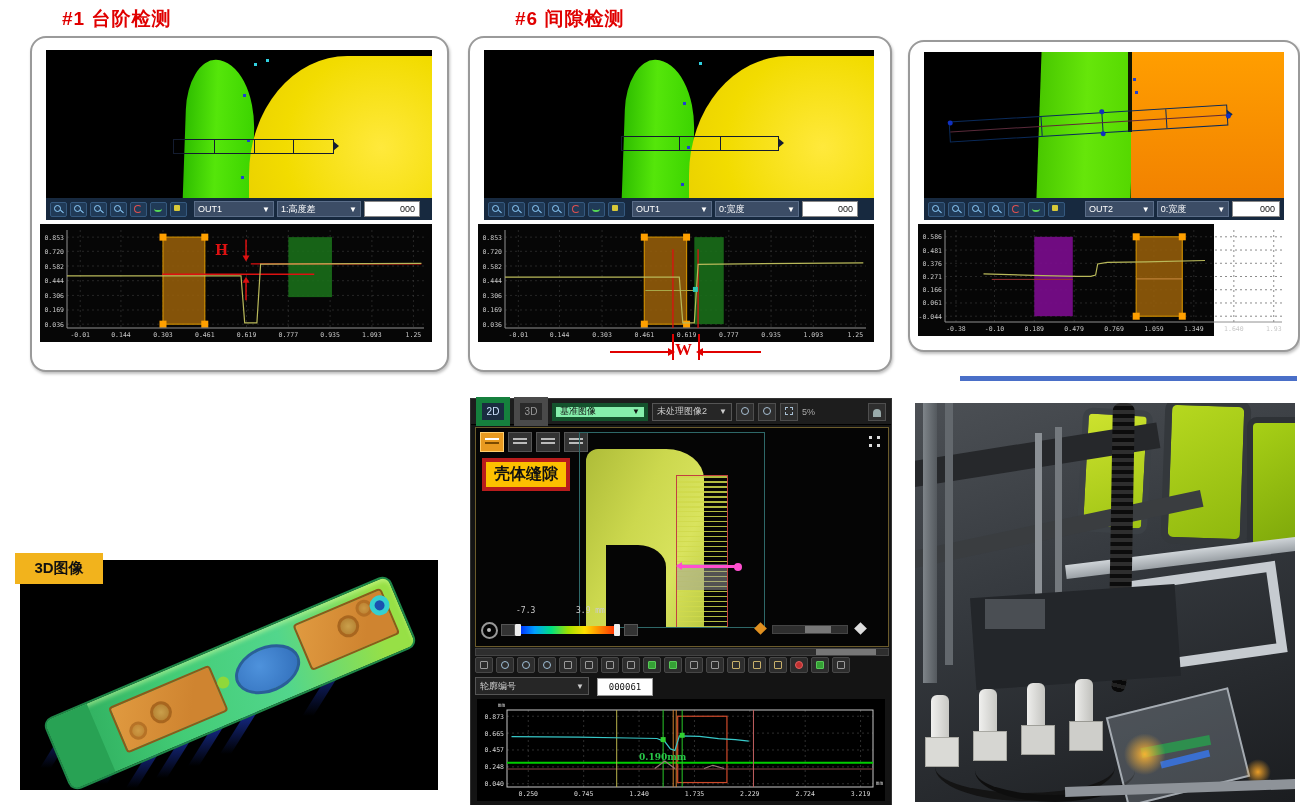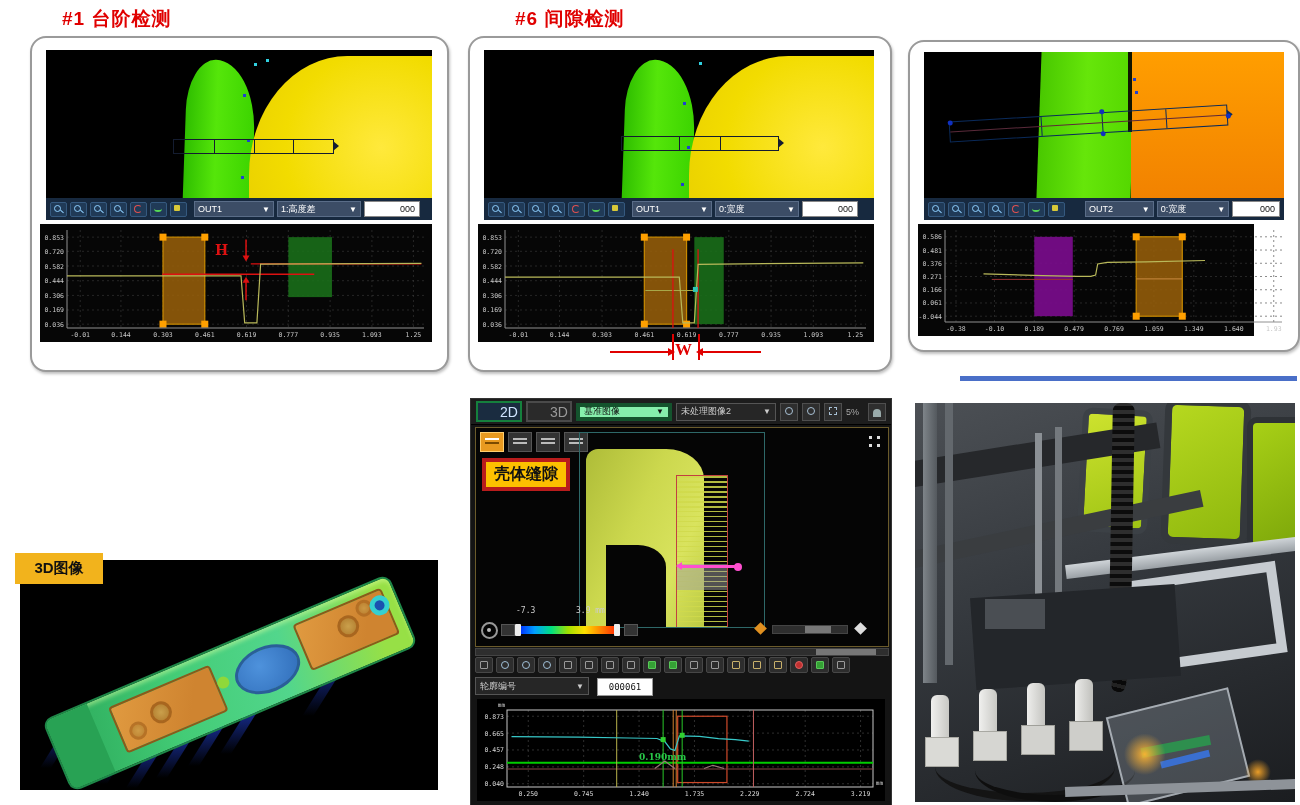--- a/index.html
+++ b/index.html
@@ -64,22 +64,22 @@
             background:linear-gradient(100deg,#2aa658,#43cc76 35%,#52d68c 65%,#97e046 92%);
             border:2px solid #1e8748;box-shadow:inset 0 3px 4px rgba(220,255,160,.5);}
   .cpad{position:absolute;background:linear-gradient(120deg,#e09a40,#cf8430 70%);border:2px solid #8a5a1a;border-radius:4px;}
   .cring{position:absolute;border-radius:50%;border:3px solid #a8661f;background:radial-gradient(circle,#caa04c,#b07a2c);}
   .spk{position:absolute;width:11px;height:58px;background:linear-gradient(180deg,rgba(35,70,230,.85),rgba(20,40,160,0));
        transform:skewX(-32deg);}
   
   .ipanel{position:absolute;background:#141414;border:1px solid #333;}
   .itop{position:absolute;left:0;top:0;right:0;height:26px;background:#1d1d1d;display:flex;align-items:center;gap:4px;
         padding:0 5px;box-sizing:border-box;border-bottom:1px solid #000;}
-  .itab{width:22px;height:17px;background:#1a2c40;border:2px solid #15803d;color:#cfe4ff;font-size:14px;display:flex;
-        align-items:center;justify-content:center;padding-left:20px;}
+  .itab{width:22px;height:17px;background:#1a2c40;border:6px solid #15803d;color:#cfe4ff;font-size:10px;display:flex;
+        align-items:center;justify-content:center;}
   .itab.off{background:#2a2a2a;border-color:#4a4a4a;color:#999;}
   .isel{height:18px;display:flex;align-items:center;justify-content:space-between;padding:0 4px;box-sizing:border-box;font-size:9px;}
   .isel.light{background:#86efac;color:#111;border:4px solid #14532d;}
   .isel.light b{color:#111;font-size:8px;font-weight:normal;}
   .isel.dark{background:#262626;color:#ccc;border:1px solid #555;}
   .isel.dark b{color:#ccc;font-size:8px;font-weight:normal;}
   .zbtn{width:16px;height:16px;background:#2e2e2e;border:1px solid #4e4e4e;position:relative;}
   .zbtn::before{content:'';position:absolute;left:4px;top:3px;width:6px;height:6px;border:1px solid #a8c0d4;border-radius:50%;}
   .zbtn[data-name="zoom-fit-icon"]::before{border-radius:0;border-style:dashed;}
   .zbtn[data-name="user-icon"]::before{border-radius:50% 50% 0 0;background:#9aa;border:none;width:8px;height:8px;left:4px;top:5px;}
@@ -341,21 +341,21 @@
       <div class="dd" style="width:72px;margin-left:17px" data-name="output-select">
           <span data-name="output-select-value">OUT2</span>
           <b data-name="chevron-down-icon">▼</b>
         </div>
       <div class="dd" style="width:76px" data-name="mode-select">
           <span data-name="mode-select-value">0:宽度</span>
           <b data-name="chevron-down-icon">▼</b>
         </div>
       <div class="vbox" style="width:50px" data-name="value-box">000</div>
     </div>
-    <div class="graph" style="left:8px;top:182px;width:336px;height:112px" data-name="profile-graph"><svg width="372" height="112">
+    <div class="graph" style="left:8px;top:182px;width:296px;height:112px" data-name="profile-graph"><svg width="372" height="112">
           <line x1="27" x2="364" y1="12.8054794520548" y2="12.8054794520548" stroke="#3d3d3d" stroke-dasharray="2,3" stroke-width="0.6"></line>
           <text x="24" y="15.3054794520548" fill="#c8c8c8" font-size="6.5" text-anchor="end" font-family="DejaVu Sans Mono,monospace">0.586</text>
           <line x1="27" x2="364" y1="26.038356164383565" y2="26.038356164383565" stroke="#3d3d3d" stroke-dasharray="2,3" stroke-width="0.6"></line>
           <text x="24" y="28.538356164383565" fill="#c8c8c8" font-size="6.5" text-anchor="end" font-family="DejaVu Sans Mono,monospace">0.481</text>
           <line x1="27" x2="364" y1="39.27123287671233" y2="39.27123287671233" stroke="#3d3d3d" stroke-dasharray="2,3" stroke-width="0.6"></line>
           <text x="24" y="41.77123287671233" fill="#c8c8c8" font-size="6.5" text-anchor="end" font-family="DejaVu Sans Mono,monospace">0.376</text>
           <line x1="27" x2="364" y1="52.50410958904109" y2="52.50410958904109" stroke="#3d3d3d" stroke-dasharray="2,3" stroke-width="0.6"></line>
           <text x="24" y="55.00410958904109" fill="#c8c8c8" font-size="6.5" text-anchor="end" font-family="DejaVu Sans Mono,monospace">0.271</text>
           <line x1="27" x2="364" y1="65.73698630136985" y2="65.73698630136985" stroke="#3d3d3d" stroke-dasharray="2,3" stroke-width="0.6"></line>
           <text x="24" y="68.23698630136985" fill="#c8c8c8" font-size="6.5" text-anchor="end" font-family="DejaVu Sans Mono,monospace">0.166</text>
@@ -426,21 +426,21 @@
   <div class="taglabel" style="left:15px;top:553px;width:88px;height:31px;background:#f2b31c" data-name="render-label">3D图像</div>
 
   <div class="ipanel" style="left:470px;top:398px;width:420px;height:407px" data-name="inspector-window">
     <div class="itop" data-name="inspector-topbar">
       <div class="itab" data-name="tab-2d">2D</div>
       <div class="itab off" data-name="tab-3d">3D</div>
       <div class="isel light" style="width:96px" data-name="base-image-select">
           <span data-name="base-image-value">基准图像</span>
           <b data-name="chevron-down-icon">▼</b>
         </div>
-      <div class="isel dark" style="width:100px" data-name="processed-image-select">
+      <div class="isel dark" style="width:80px" data-name="processed-image-select">
           <span data-name="processed-image-value">未处理图像2</span>
           <b data-name="chevron-down-icon">▼</b>
         </div>
       <div class="zbtn" data-name="zoom-in-icon"></div>
       <div class="zbtn" data-name="zoom-out-icon"></div>
       <div class="zbtn" data-name="zoom-fit-icon"></div>
       <div class="ztxt" data-name="zoom-level">5%</div>
       <div class="zbtn" style="margin-left:auto" data-name="user-icon"></div>
     </div>
 

